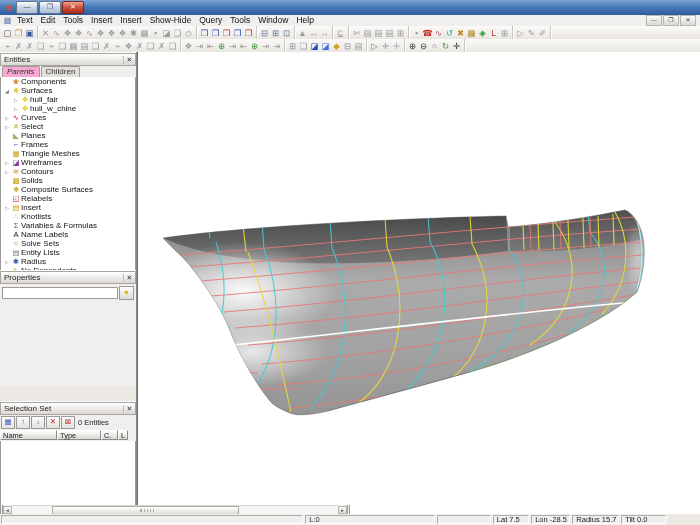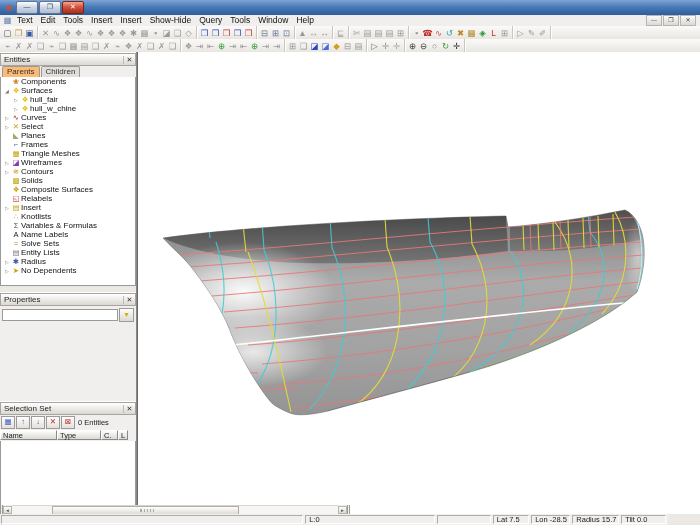--- a/index.html
+++ b/index.html
@@ -34,21 +34,21 @@
   .dock{position:absolute;left:0;top:52px;width:136px;height:453px;background:#ece9e4;
     border-right:1px solid #8a8a8a;}
   .panel{position:absolute;left:0;width:136px;background:#f0efee;border-top:1px solid #fff;}
   .panel-head{height:11px;background:linear-gradient(#ffffff,#dbd8d3);border:1px solid #a8a5a0;
     display:flex;align-items:center;font-size:8px;color:#222;}
   .panel-head .ph-title{margin-left:3px;flex:1;}
   .panel-head .ph-close{width:11px;text-align:center;color:#333;font-size:7px;border-left:1px solid #bbb;}
   .tabs{display:flex;height:11px;align-items:flex-end;padding-left:2px;background:#f0efee;}
   .tab{height:10px;padding:0 4px;font-size:8px;line-height:10px;border:1px solid #9a9a9a;
     border-bottom:none;background:#e2dfda;color:#333;margin-right:1px;border-radius:2px 2px 0 0;}
-  .tab.active{background:#fdba74;}
+  .tab.active{background:#f9a8d4;font-style:italic;}
   .tree{background:#fff;border:1px solid #9a9a9a;border-top:none;overflow:hidden;}
   .tree-row{display:flex;align-items:center;height:9px;font-size:8px;white-space:nowrap;}
   .tr-arrow{width:8px;text-align:center;font-size:5px;color:#777;}
   .tr-icon{width:10px;text-align:center;font-size:7.5px;}
   .tr-label{color:#111;}
   .prop-filter{display:flex;align-items:center;margin:2px;}
   .prop-input{flex:1;height:10px;background:#fff;border:1px solid #9a9a9a;}
   .prop-btn{width:13px;height:12px;border:1px solid #9a9a9a;margin-left:1px;background:linear-gradient(#fdfdfd,#dcd9d4);
     text-align:center;font-size:7px;line-height:11px;color:#d4b000;}
   .sel-toolbar{display:flex;align-items:center;height:13px;padding:1px 1px;}
@@ -443,21 +443,21 @@
             <span class="tr-label">Radius</span>
           </div>
           <div class="tree-row" style="padding-left: 2px;">
             <span class="tr-arrow">▷</span>
             <span class="tr-icon" style="color: rgb(200, 160, 8);">➤</span>
             <span class="tr-label">No Dependents</span>
           </div>
         </div>
     </div>
 
-    <div class="panel" style="top:240px;height:115px;">
+    <div class="panel" style="top:218px;height:115px;">
       <div class="panel-head">
         <span class="ph-title">Properties</span>
         <span class="ph-close">✕</span>
       </div>
       <div class="prop-filter">
         <span class="prop-input"></span>
         <span class="prop-btn">▼</span>
       </div>
     </div>
 

